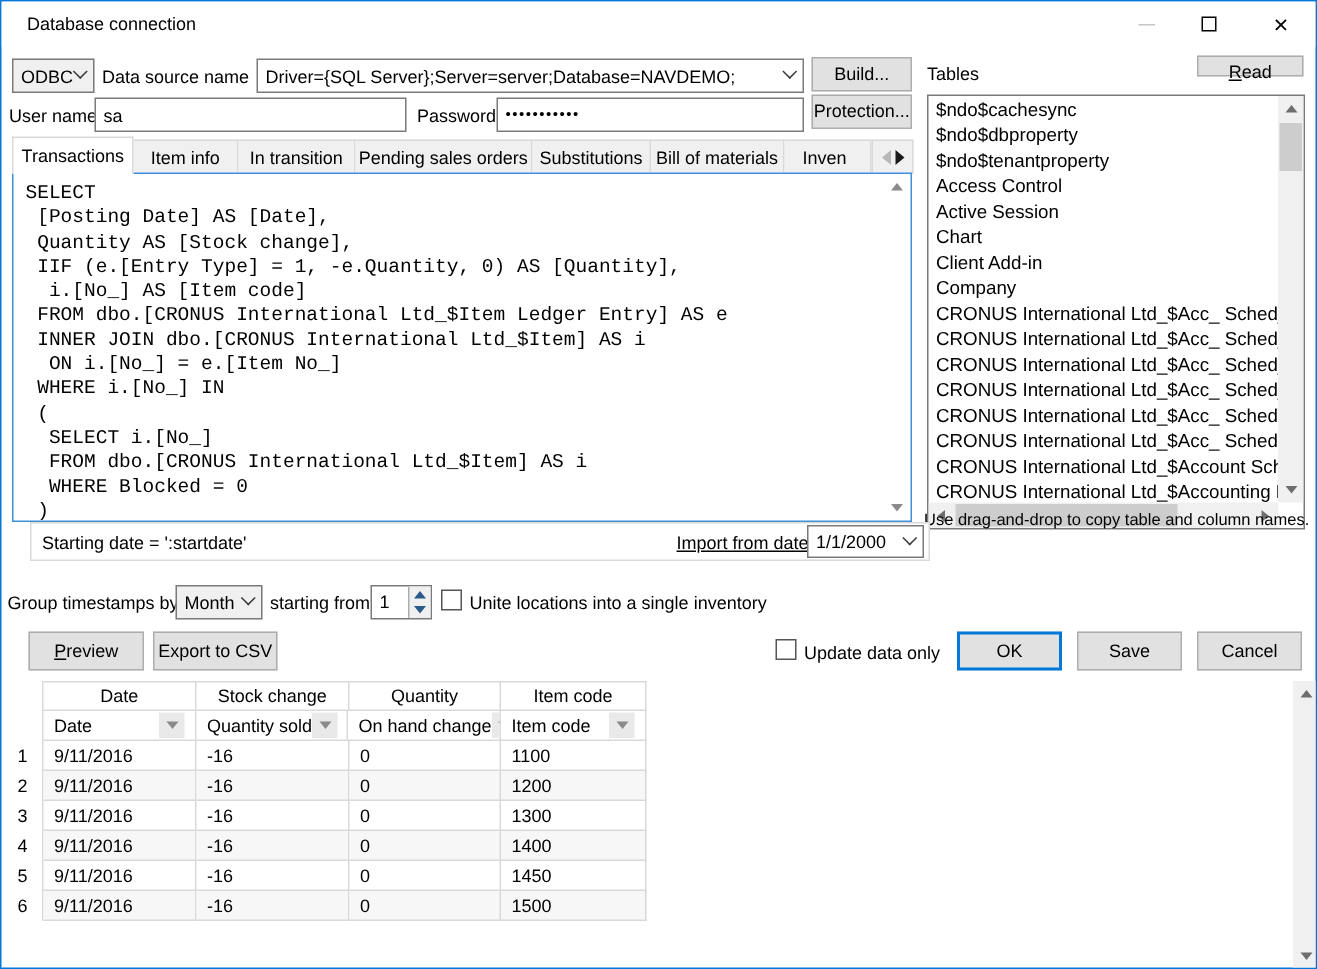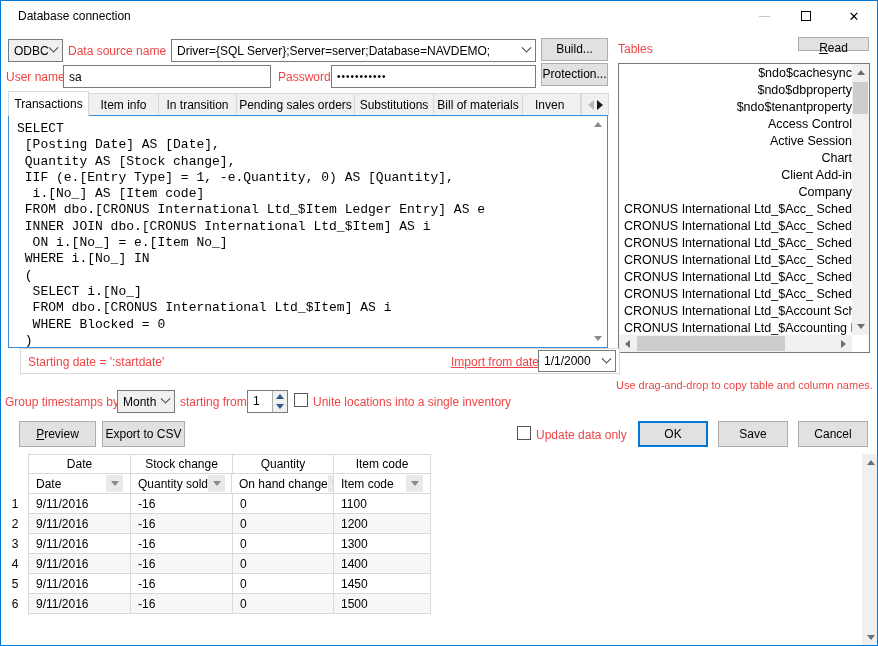--- a/index.html
+++ b/index.html
@@ -1,21 +1,21 @@
 <!DOCTYPE html>
 <html><head>
 <meta charset="utf-8">
 <style>
   * { margin:0; padding:0; box-sizing:border-box; font-family:"Liberation Sans", sans-serif; }
   html,body { background:#888; }
   #win {
     position:relative; width:878px; height:646px; background:#ffffff;
     border:1px solid #0078d7; overflow:hidden; font-size:12px; color:#000;
   }
-  .lbl { position:absolute; font-size:12px; color:#ef4444; white-space:nowrap; }
+  .lbl { position:absolute; font-size:12px; color:#000000; white-space:nowrap; }
 
   
   .titlebar { position:absolute; left:0; top:0; width:100%; height:30px; background:#fff; }
   .title-text { position:absolute; left:17px; top:8px; font-size:12px; }
   .cap-btn { position:absolute; top:6px; width:26px; height:18px; display:flex; align-items:center; justify-content:center; }
   .min-glyph { width:11px; height:0; border-top:1px solid #c6c6c6; }
   .max-glyph { width:10px; height:10px; border:1px solid #000; }
   .close-glyph { font-size:13px; line-height:13px; color:#000; }
 
   
@@ -40,21 +40,21 @@
   
   .sqlbox { position:absolute; left:7px; top:114px; width:600px; height:233px; background:#fff; border:1px solid #3d8fd9; z-index:2; }
   .sqlbox pre { position:absolute; left:8px; top:5px; font-family:"Liberation Mono", monospace; font-size:13px; line-height:16.3px; white-space:pre; }
   .vsb-plain { position:absolute; right:1px; top:1px; width:15px; bottom:1px; background:#fff; }
   .arr-up { width:0;height:0;border-left:4px solid transparent;border-right:4px solid transparent;border-bottom:5px solid #8a8a8a; position:absolute; left:3px; top:5px; }
   .arr-dn { width:0;height:0;border-left:4px solid transparent;border-right:4px solid transparent;border-top:5px solid #8a8a8a; position:absolute; left:3px; bottom:5px; }
   .datestrip { position:absolute; left:7px; top:347px; width:600px; height:26px; border:1px solid #d9d9d9; background:#fff;margin-left:12px; }
 
   
   .tlist { position:absolute; left:617px; top:62px; width:252px; height:290px; background:#fff; border:1px solid #7a7a7a; overflow:hidden; }
-  .tlist-inner { position:absolute; left:0; top:1px; right:17px; bottom:17px; overflow:hidden;text-align:right; }
+  .tlist-inner { position:absolute; left:0; top:1px; right:17px; bottom:17px; overflow:hidden; }
   .li { height:17px; line-height:17px; padding-left:5px; white-space:nowrap; overflow:hidden; font-size:12.5px; }
   .vscroll { position:absolute; right:0; top:0; width:17px; bottom:17px; background:#f0f0f0; }
   .hscroll { position:absolute; left:0; bottom:0; right:17px; height:17px; background:#f0f0f0; }
   .thumb-v { position:absolute; left:1px; right:1px; background:#cdcdcd; }
   .thumb-h { position:absolute; top:1px; bottom:1px; background:#cdcdcd; }
   .sb-arr { position:absolute; width:17px; height:17px; display:flex; align-items:center; justify-content:center; }
   .t-up { width:0;height:0;border-left:4px solid transparent;border-right:4px solid transparent;border-bottom:5px solid #6e6e6e; }
   .t-dn { width:0;height:0;border-left:4px solid transparent;border-right:4px solid transparent;border-top:5px solid #6e6e6e; }
   .t-lt { width:0;height:0;border-top:4px solid transparent;border-bottom:4px solid transparent;border-right:5px solid #6e6e6e; }
   .t-rt { width:0;height:0;border-top:4px solid transparent;border-bottom:4px solid transparent;border-left:5px solid #6e6e6e; }
@@ -152,21 +152,21 @@
     <div class="hscroll">
       <div class="sb-arr" style="left:0;">
           <div class="t-lt"></div>
         </div>
       <div class="thumb-h" style="left:18px;width:148px;"></div>
       <div class="sb-arr" style="right:0;">
           <div class="t-rt"></div>
         </div>
     </div>
   </div>
-  <div class="lbl" style="left:615px;top:378px;font-size:11px;">Use drag-and-drop to copy table and column names.</div>
+  <div class="lbl" style="left:615px;top:340px;font-size:11px;">Use drag-and-drop to copy table and column names.</div>
 
   <div class="tab active first" style="left:7px;width:81px;">Transactions</div>
   <div class="tab" style="left:88px;width:70px;">Item info</div>
   <div class="tab" style="left:158px;width:78px;">In transition</div>
   <div class="tab" style="left:236px;width:118px;">Pending sales orders</div>
   <div class="tab" style="left:354px;width:79px;">Substitutions</div>
   <div class="tab" style="left:433px;width:89px;">Bill of materials</div>
   <div class="tab" style="left:522px;width:58px;justify-content:flex-start;padding-left:12px;">Inven</div>
   <div class="tab-arrows">
     <div class="tri-l"></div>

